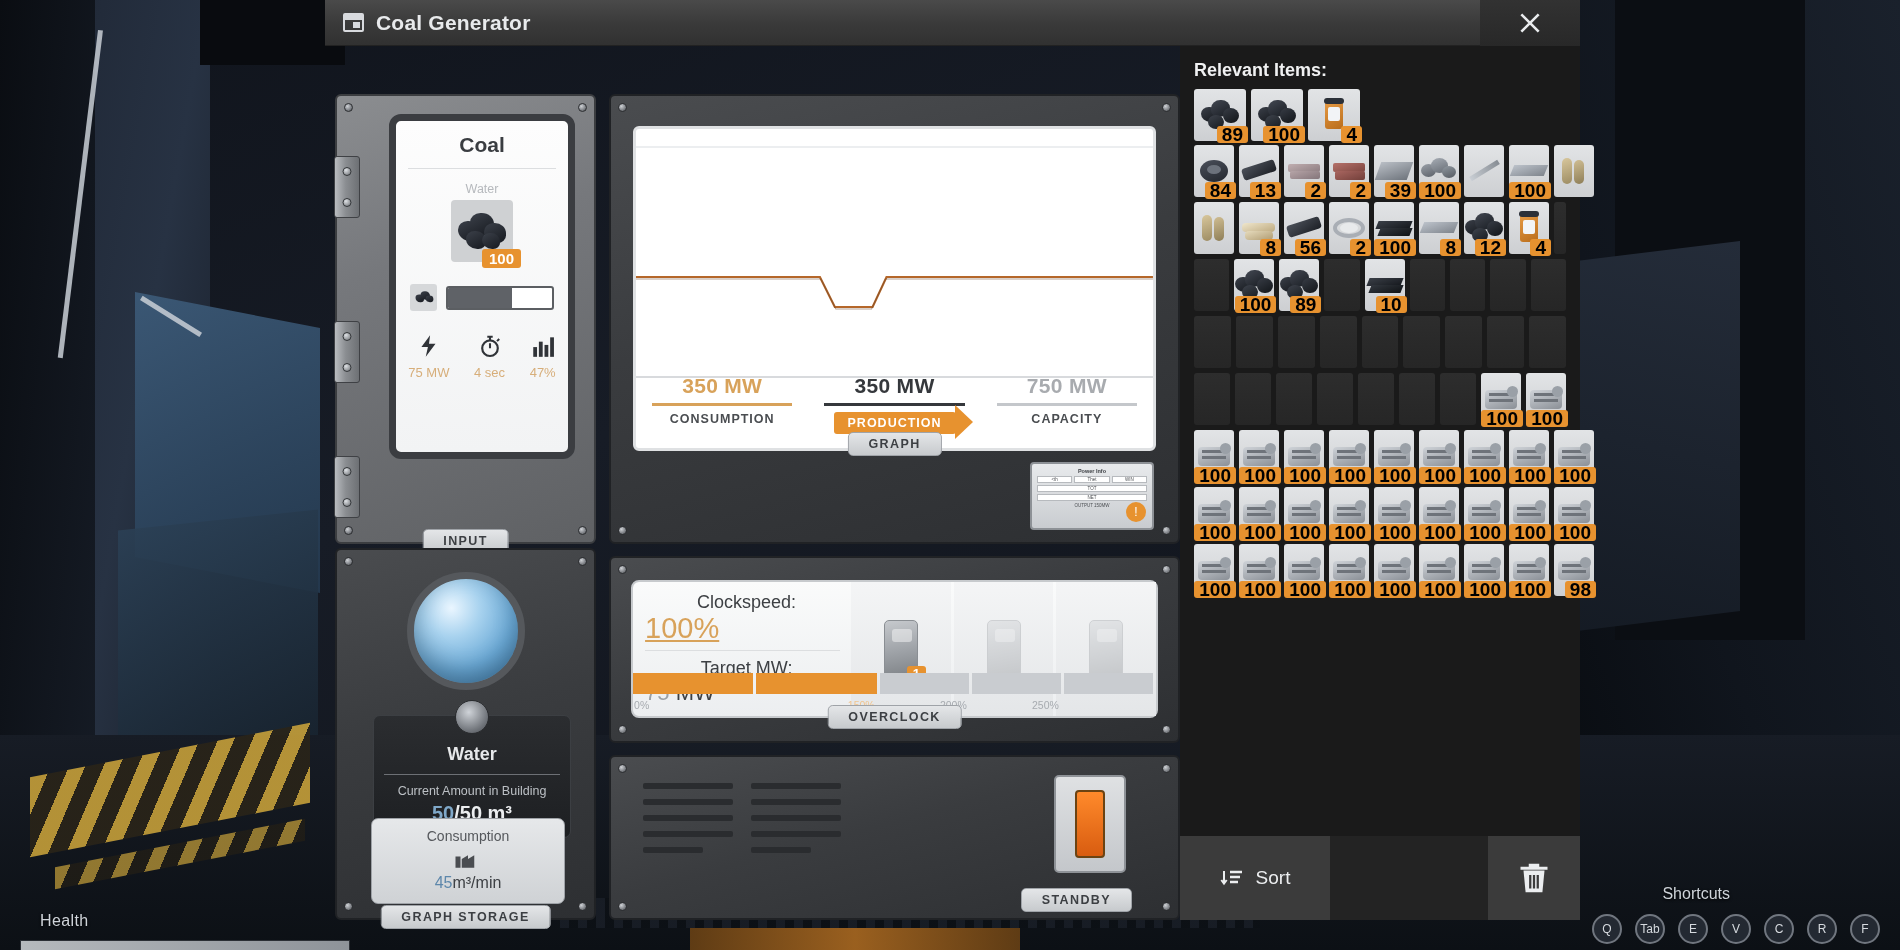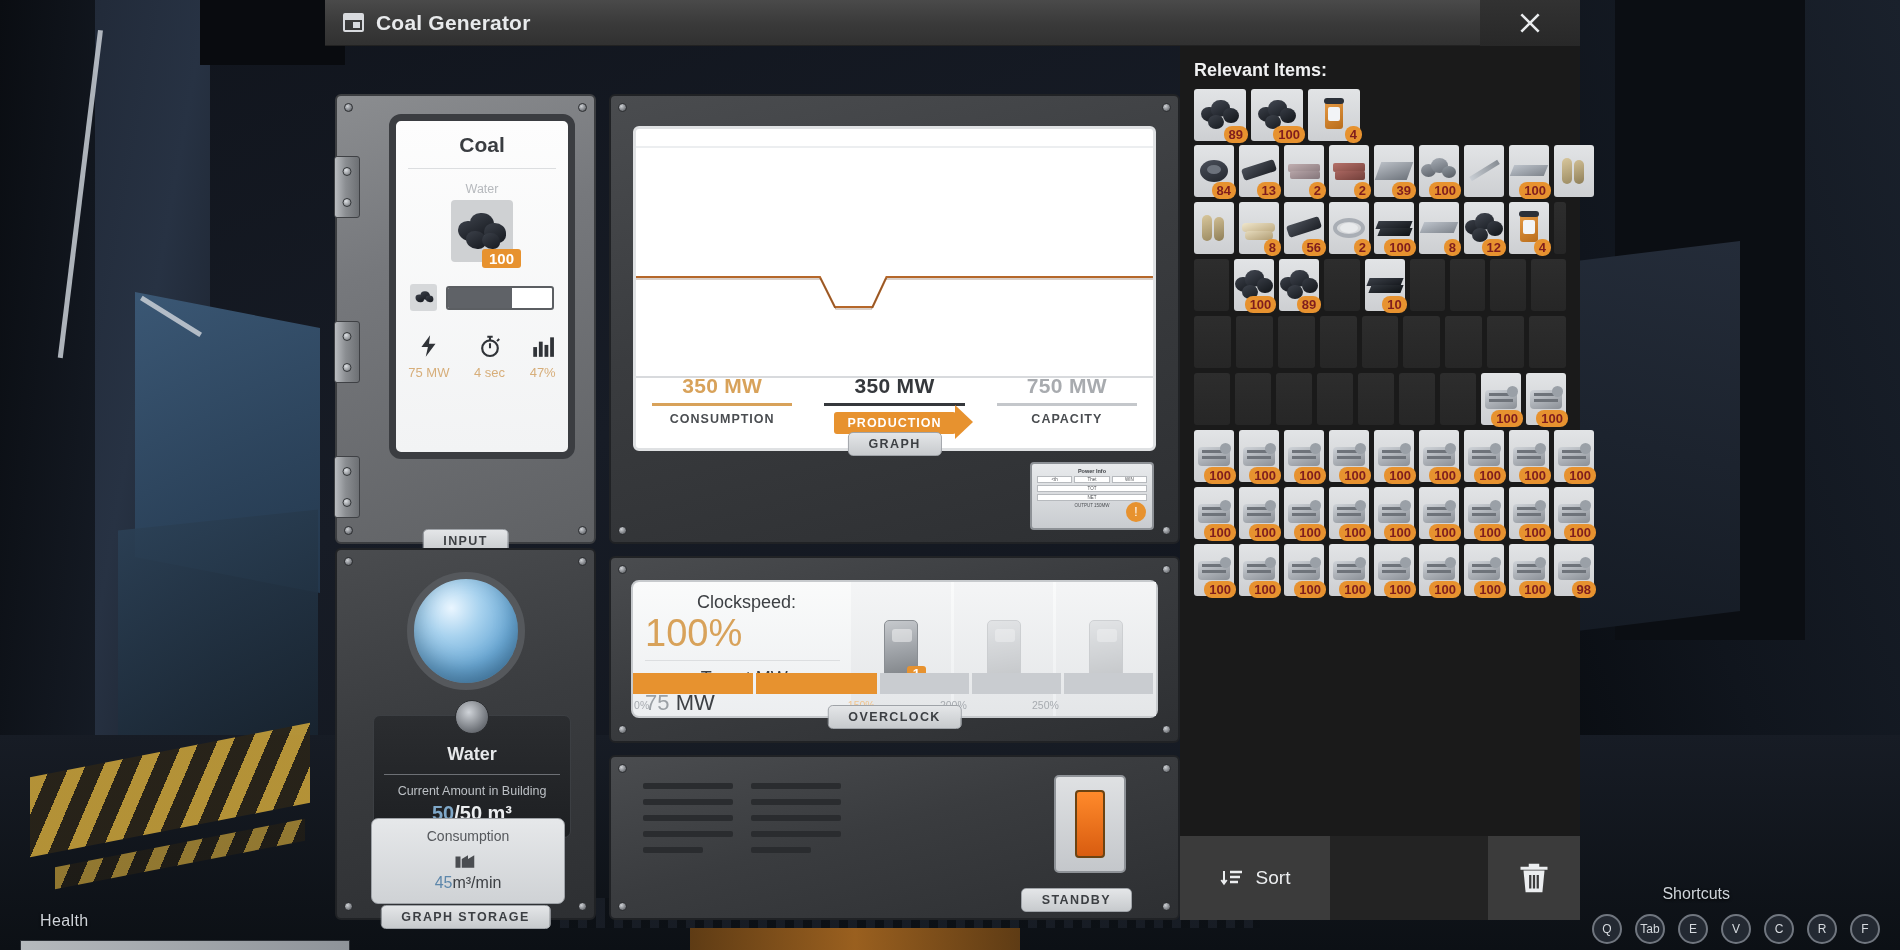--- a/index.html
+++ b/index.html
@@ -178,21 +178,21 @@
     text-align:center; }
   .pi-badge { position:absolute; right:6px; bottom:6px; width:20px;height:20px;border-radius:50%;
     background:#e7922f; color:#fff; font-size:12px; display:flex;align-items:center;justify-content:center; }
 
   .oc-box { flex:1; }
   .oc-card { position:absolute; left: 20px; top: 22px; right: 20px; height: 138px;
     background: linear-gradient(180deg,#fafbfb,#eceef0); border-radius: 8px; border:2px solid #c7cacd;
     display: flex; }
   .oc-left { width: 215px; padding: 10px 0 0 12px; position:relative; }
   .oc-lab { font-size: 18px; font-weight:400; color:#3d4044;text-align:center; }
-  .oc-clock { font-size: 38px; color:#d8a25a; line-height: 1.08; }
+  .oc-clock { font-size: 29px; color:#d8a25a; line-height: 1.08; text-decoration: underline; }
   .oc-hr { height:1px; background:#dcdee0; margin: 6px 8px 7px 0; }
   .oc-target { font-size: 22px; color:#3d4044; margin-top: 1px; }
   .oc-target .n { color:#9ba0a5; }
   .slider-track { position:absolute; left:0; right:0; bottom: 22px; height: 21px; display:flex; }
   .seg { flex:1; margin-right: 3px; background:#c9ccd0; position:relative; }
   .seg.filled { background:#e7922f; }
   .seg-lab { position:absolute; bottom:-17px; font-size: 10.5px; color:#a7abb0; }
   .seg-lab.l { left: 1px; } .seg-lab.r { right: 2px; }
   .oc-right { flex:1; display:flex; gap: 3px; padding: 0 0 0 3px; }
   .oc-slot { flex:1; background: linear-gradient(180deg,#f4f5f6,#e4e6e8); position:relative;
@@ -215,22 +215,22 @@
     background: linear-gradient(180deg,#ff8a2b,#d85c10); border:2px solid #6b4312; }
 
   
   .inv-pane { width: 400px; background:#1a1a1a; display:flex; flex-direction:column;
     padding: 12px 14px 0; }
   .inv-head { color:#f0f1f2; font-size: 18px; font-weight:600; margin: 2px 0 8px; }
   .inv-row { display:flex; gap: 5px; }
   .islot { width: 52px; height: 52px; border-radius: 3px; position: relative;
     background: linear-gradient(180deg,#2d2d2d,#262626); }
   .islot.has { background: linear-gradient(180deg,#e2e4e6,#cdcfd2); }
-  .islot .q { position:absolute; right:-2px; bottom:-2px; background:#e7922f; color:#7f1d1d;
-    font-size: 13px; font-weight:700; padding: 0 5px; border-radius:8px; line-height:17px; }
+  .islot .q { position:absolute; right:-2px; bottom:-2px; background:#e7922f; color:#000000;
+    font-size: 19px; font-weight:700; padding: 0 5px; border-radius:3px; line-height:17px; }
   .grid { display:flex; flex-direction:column; gap: 5px; margin-top: 4px; }
   .inv-spacer { flex: 1; }
   .inv-footer { height: 84px; background:#232323; display:flex; align-items:center;
     margin: 0 -14px; }
   .sort-btn { width: 150px; height: 84px; background:#3b3b3b; display:flex; align-items:center;
     justify-content:center; gap: 12px; color:#eceef0; font-size: 19px; }
   .trash-btn { width: 92px; height: 84px; background:#3b3b3b; margin-left:auto;
     display:flex; align-items:center; justify-content:center; }
 
   svg { display:block; }

